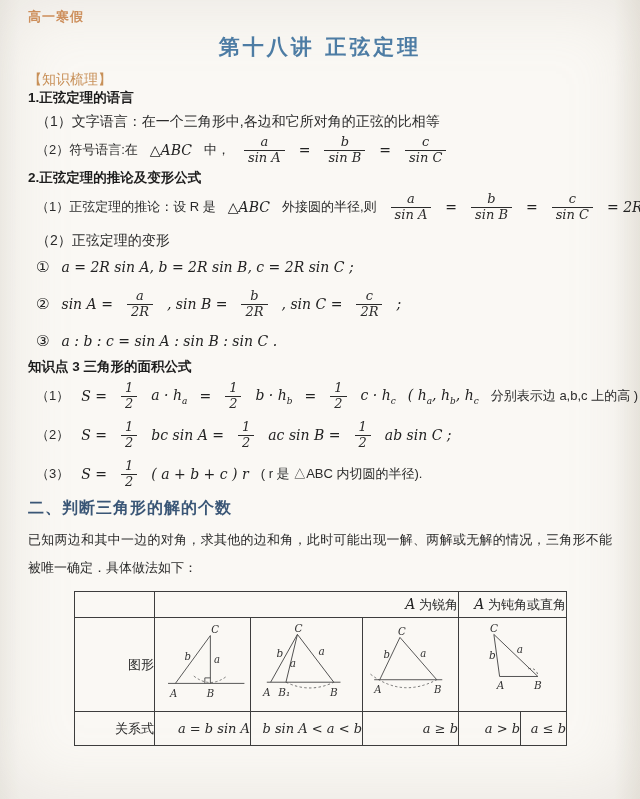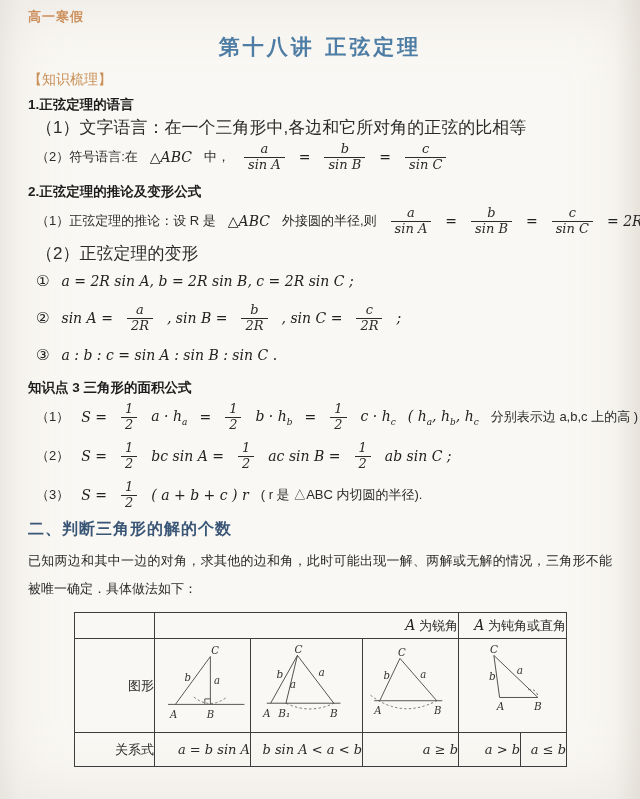--- a/index.html
+++ b/index.html
@@ -13,22 +13,22 @@
     padding:8px 28px 0 28px;
   }
   .course-label { color:#cd8f5c; font-weight:bold; font-size:13px; line-height:18px;
     font-family:"DejaVu Serif", serif; letter-spacing:1px; }
   .page-title { text-align:center; color:#4d7ca4; font-size:21px; line-height:28px;
     margin-top:7px; font-weight:600; letter-spacing:3px; font-family:"DejaVu Serif", serif; }
   .section-tag { color:#c89058; font-size:14px; line-height:20px; margin-top:8px;
     font-family:"DejaVu Serif", serif; }
   .h-blue { color:#3a5676; font-size:16px; line-height:22px; margin-top:8px; font-weight:bold;
     font-family:"DejaVu Serif", serif; letter-spacing:1px; }
-  .bold-line { font-weight:bold; font-size:13.5px; line-height:18px; margin-top:7px; color:#1d1d1d; }
-  .line { font-size:17px; line-height:18px; margin-top:5px; }
+  .bold-line { font-weight:bold; font-size:13.5px; line-height:18px; color:#1d1d1d; }
+  .line { font-size:14px; line-height:18px; margin-top:5px; }
   .indent { padding-left:8px; }
   .fline { display:flex; align-items:center; min-height:38px; margin-top:1px; gap:12px;
     padding-left:8px; white-space:nowrap; }
   .fline.tight { min-height:34px; }
   .math { font-family:"DejaVu Serif", serif; font-style:italic; font-size:14px; color:#222; }
   .upright { font-style:normal; font-family:"Liberation Sans", sans-serif; font-size:13px; }
   .circ { font-style:normal; font-size:15px; font-family:"DejaVu Sans", sans-serif; color:#222; }
   sub.msub { font-family:"DejaVu Serif", serif; font-style:italic; font-size:9px; }
   .frac { display:inline-flex; flex-direction:column; align-items:center;
     font-family:"DejaVu Serif", serif; font-style:italic; font-size:13px; line-height:1.15;

